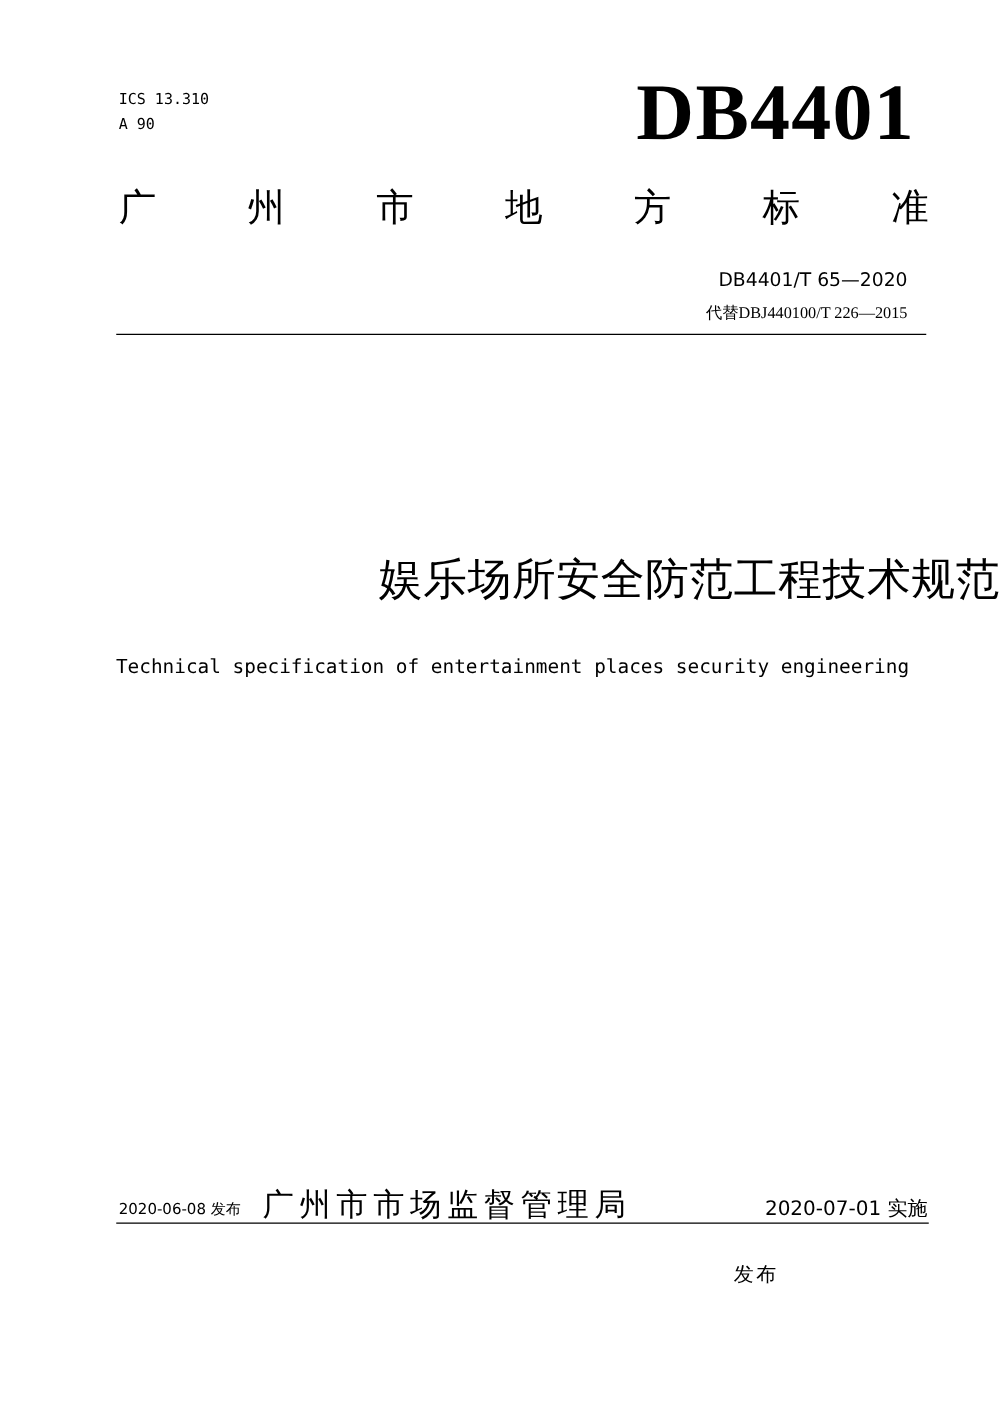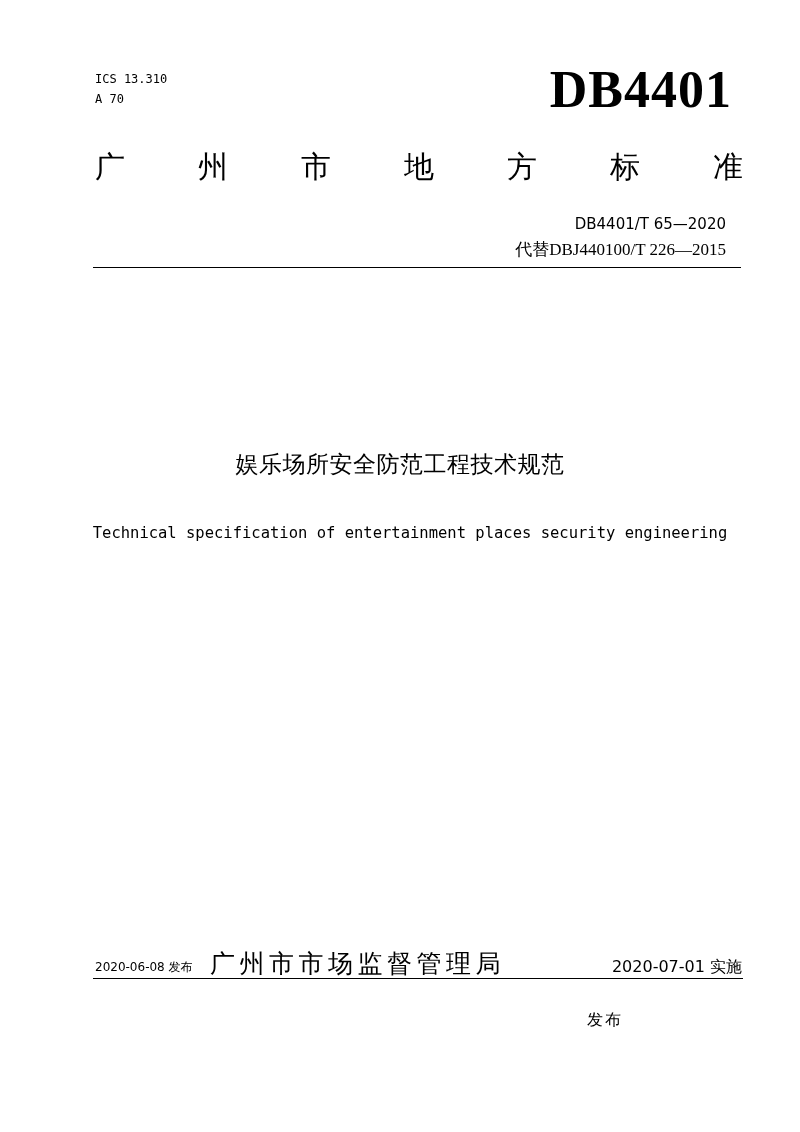--- a/index.html
+++ b/index.html
@@ -3,43 +3,43 @@
 <meta charset="utf-8">
 <style>
   html, body { margin: 0; padding: 0; background: #ffffff; }
   body { width: 800px; height: 1132px; position: relative; overflow: hidden; color: #000; }
   .abs { position: absolute; }
   .mono { font-family: "DejaVu Sans Mono", "Liberation Mono", monospace; }
   .sans { font-family: "DejaVu Sans", "Liberation Sans", sans-serif; }
   .serif { font-family: "Liberation Serif", "DejaVu Serif", serif; }
 
   .codes { left: 95px; top: 34px; font-size: 12px; line-height: 20px; margin-top: 35px; }
-  .db-big { right: 68px; top: 52px; font-size: 52px; font-weight: bold; letter-spacing: 1px; line-height: 76px; }
+  .db-big { right: 68px; top: 52px; font-size: 64px; font-weight: bold; letter-spacing: 1px; line-height: 76px; }
   .std-type { left: 95px; top: 145px; width: 648px; display: flex; justify-content: space-between; font-size: 30px; line-height: 44px; }
   .std-type span { display: inline-block; }
   .std-num { right: 74px; top: 214px; font-size: 15px; line-height: 20px; }
-  .replace { right: 74px; top: 241px; font-size: 17px; line-height: 18px; text-align: right; }
+  .replace { right: 74px; top: 241px; font-size: 13px; line-height: 18px; text-align: right; }
   .rule-top { left: 93px; top: 267px; width: 648px; height: 0; border-top: 1.6px solid #000; }
 
-  .title-cn { left: 0; width: 800px; top: 442px; text-align: center; font-size: 23px; line-height: 44px; letter-spacing: 0.5px; }
+  .title-cn { left: 0; width: 800px; top: 442px; text-align: right; font-size: 35px; line-height: 44px; letter-spacing: 0.5px; }
   .title-en { left: 0; width: 820px; top: 522px; text-align: center; font-size: 15.5px; line-height: 22px; }
 
   .pub-date { left: 95px; top: 956px; font-size: 12px; line-height: 22px; }
   .impl-date { right: 58px; top: 956px; font-size: 16px; line-height: 22px; text-align: right; margin-left: 36px; }
   .rule-bottom { left: 93px; top: 978px; width: 650px; height: 0; border-top: 1.6px solid #000; }
 
   .issuer { left: 210px; top: 946px; font-size: 25px; line-height: 36px; letter-spacing: 4.5px; }
   .issuer-suffix { left: 587px; top: 1009px; font-size: 16px; line-height: 22px; letter-spacing: 2px; }
 </style>
 </head>
 <body>
 
 <div class="abs codes mono">
   <div>ICS 13.310</div>
-  <div>A 70</div>
+  <div>A 90</div>
 </div>
 
 <div class="abs db-big serif">DB4401</div>
 
 <div class="abs std-type sans">
   <span>广</span>
   <span>州</span>
   <span>市</span>
   <span>地</span>
   <span>方</span>

